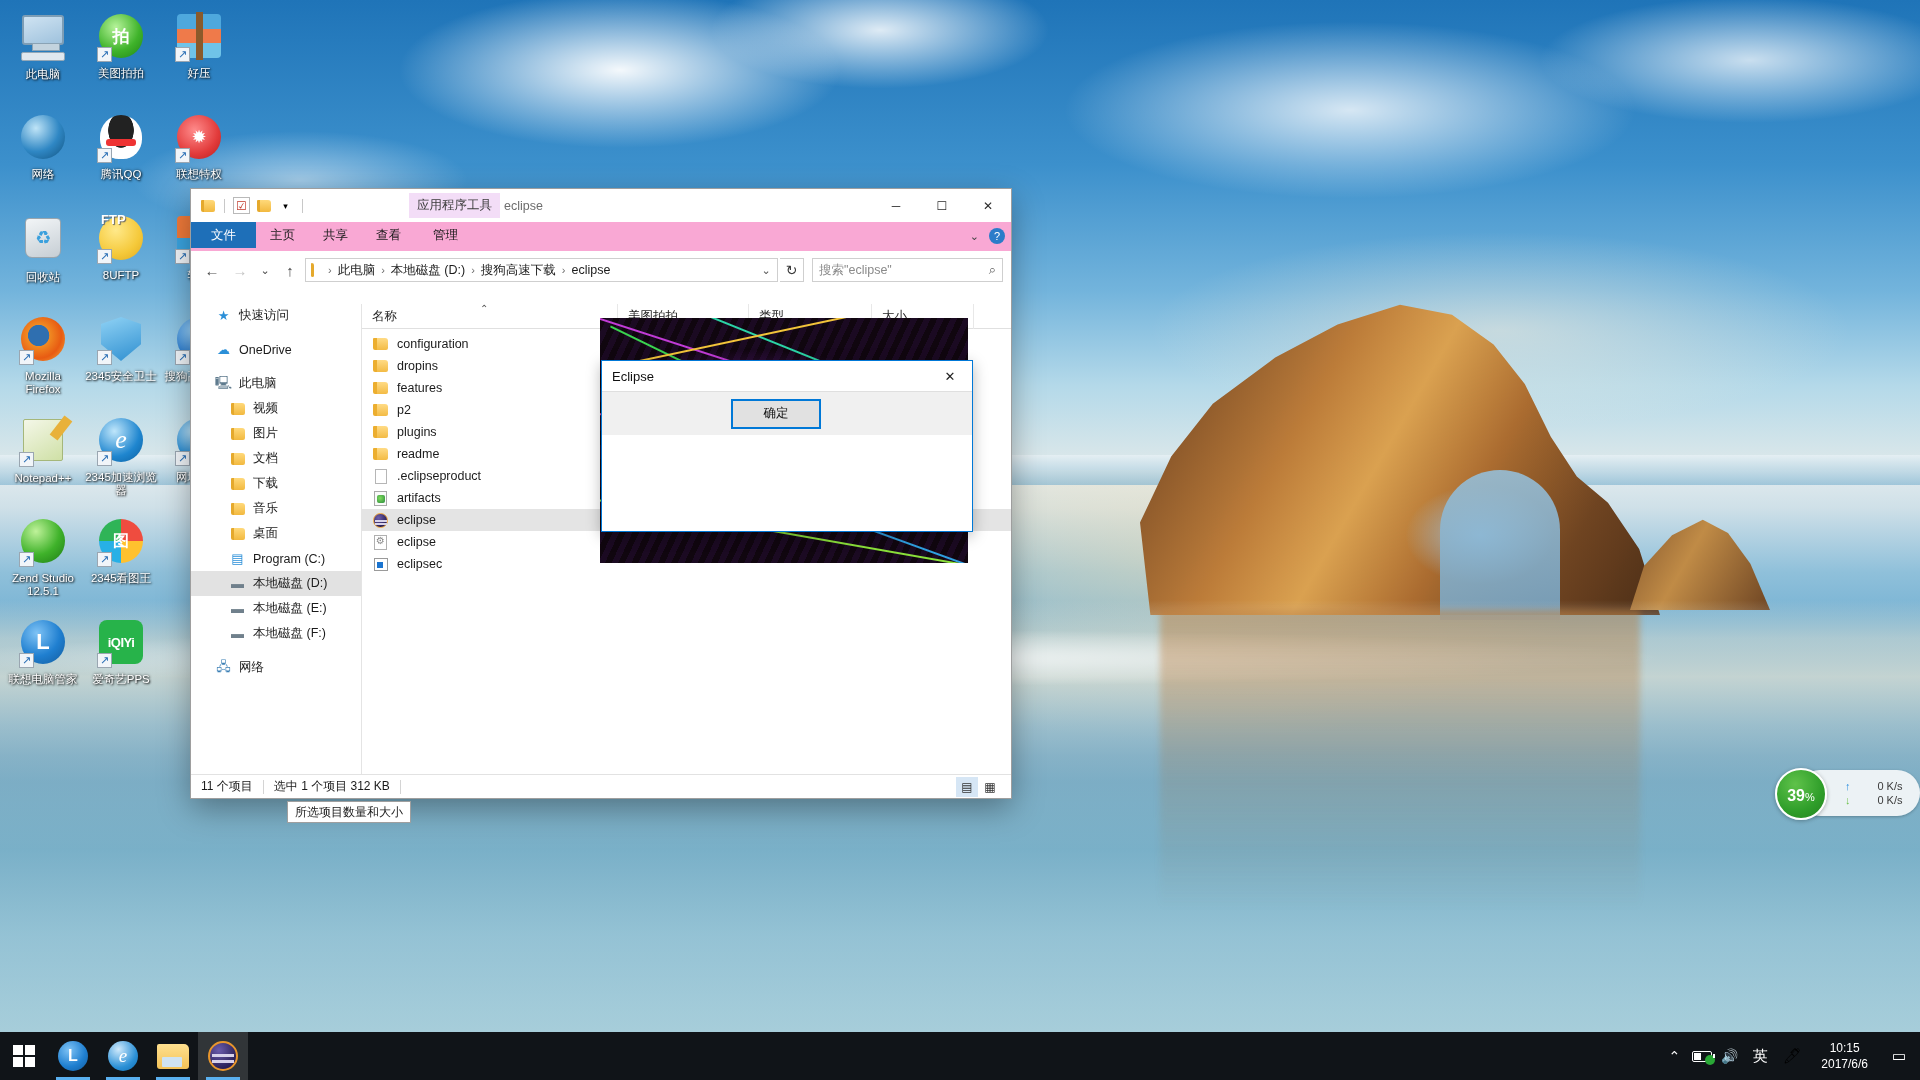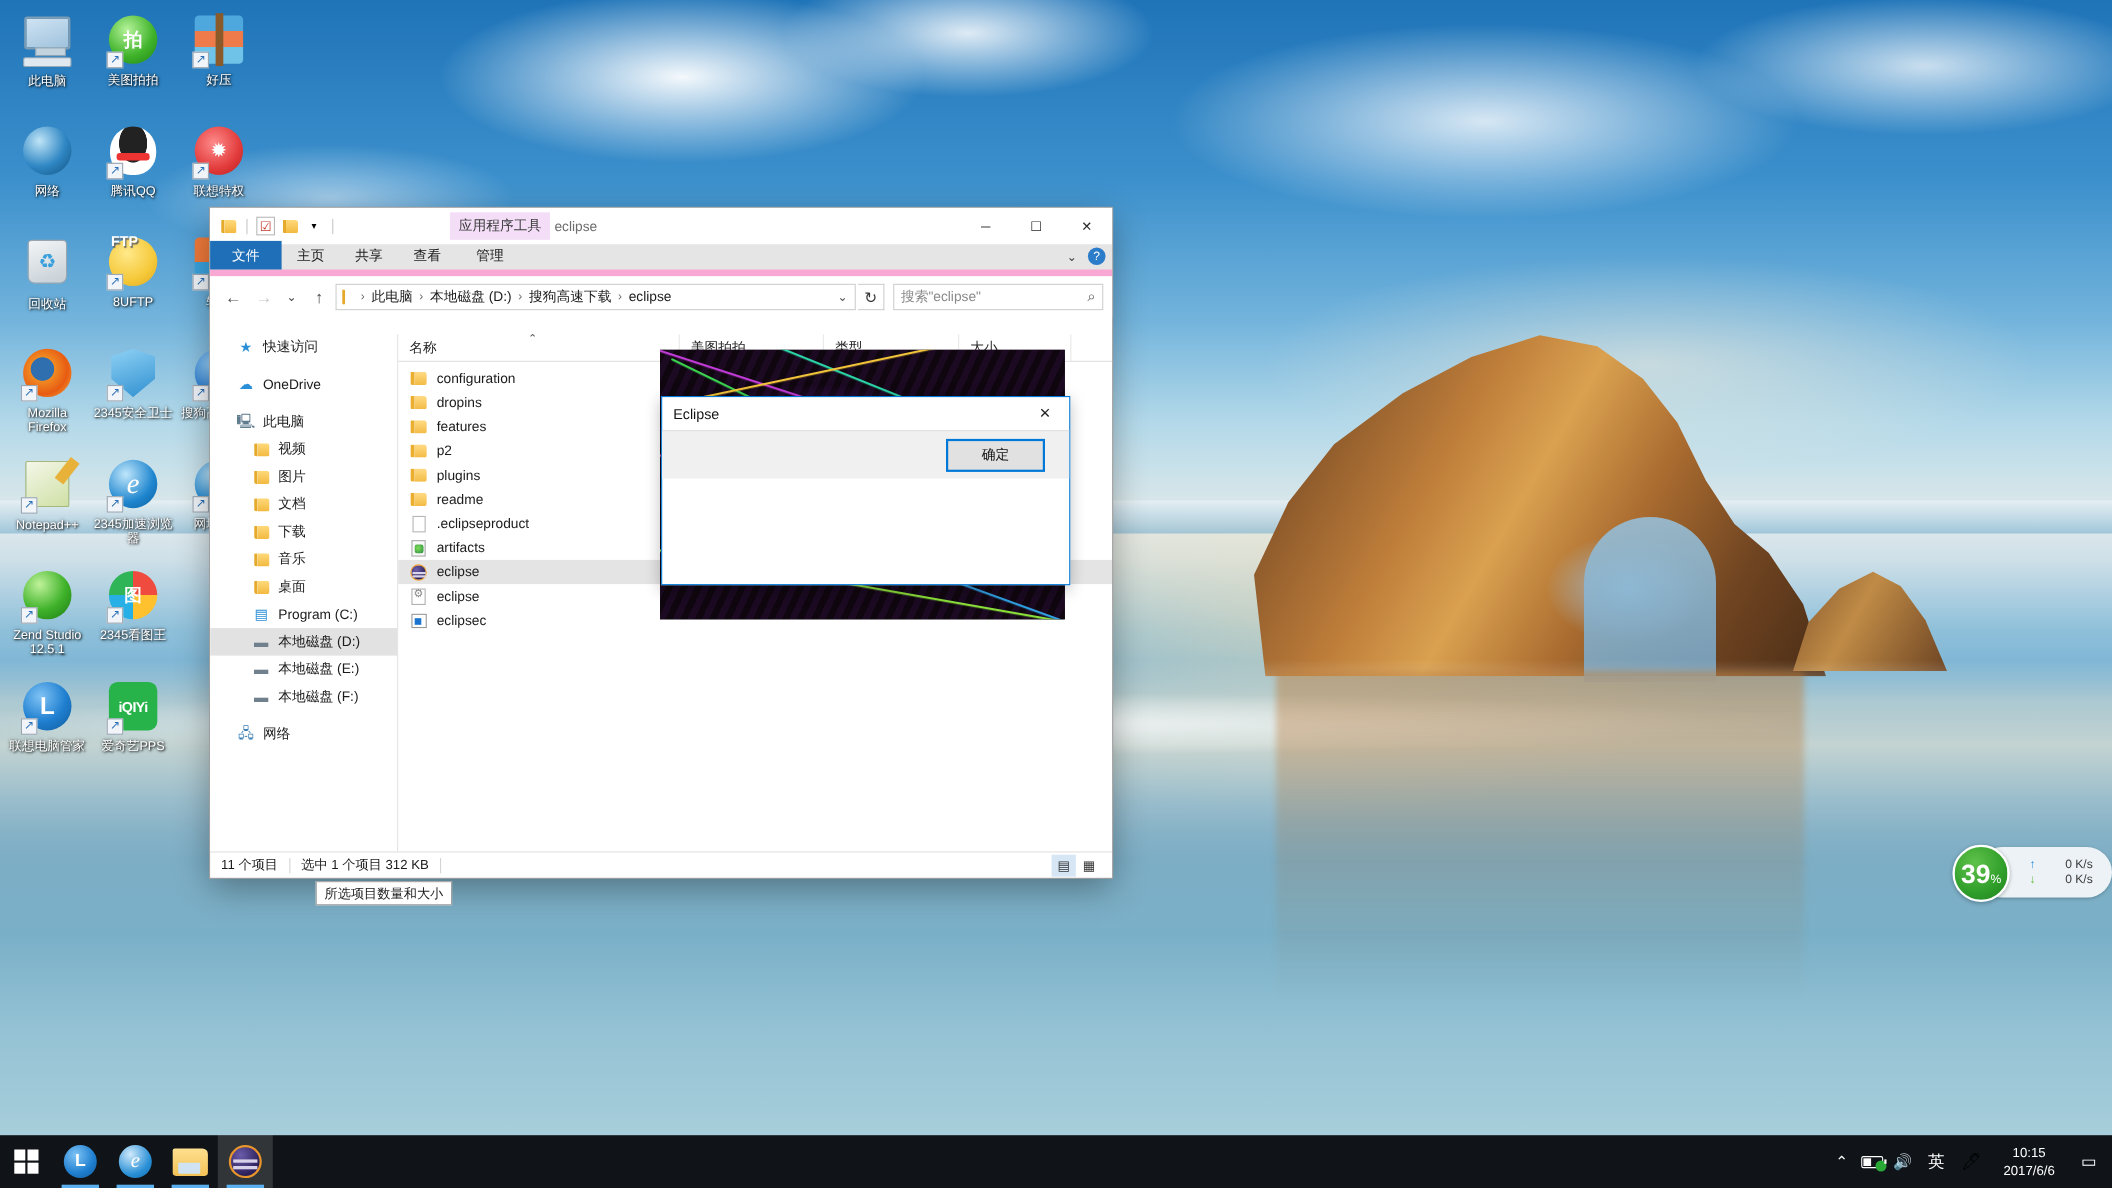--- a/index.html
+++ b/index.html
@@ -146,21 +146,21 @@
   .qat .sep { width: 1px; height: 14px; background: #c8c8c8; margin: 0 3px; }
   .title-ctx {
     position: absolute; left: 218px; top: 4px; height: 25px; padding: 0 8px;
     background: #f3ddf7; color: #3b3b3b; font-size: 12.5px;
     display: flex; align-items: center;
   }
   .win-title { position: absolute; left: 313px; top: 0; height: 33px; display: flex; align-items: center; color: #6d6d6d; font-size: 12.5px; }
   .win-buttons { position: absolute; right: 0; top: 0; display: flex; height: 33px; }
   .win-btn { width: 46px; height: 33px; display: flex; align-items: center; justify-content: center; font-size: 12px; color: #2b2b2b; }
 
-  .ribbonbar { height: 29px; background: #e5e5e5; display: flex; align-items: flex-end; border-bottom: 6px solid #f9a8d4; position: relative; }
+  .ribbonbar { height: 29px; background: #f9a8d4; display: flex; align-items: flex-end; border-bottom: 3px solid #f9a8d4; position: relative; }
   .tab { height: 26px; padding: 0 14px; display: flex; align-items: center; font-size: 12.5px; color: #1b1b1b; }
   .tab.file { background: #1e6fb8; color: #fff; padding: 0 20px; height: 26px; }
   .tab.ctx { color: #1b1b1b; margin-left: 4px; }
   .ribbon-right { position: absolute; right: 6px; bottom: 4px; display: flex; align-items: center; gap: 10px; }
   .ribbon-right .chev { color: #444; font-size: 11px; }
   .help-circle { width: 16px; height: 16px; border-radius: 50%; background: #2b7cc9; color: #fff; font-size: 11px; display: flex; align-items: center; justify-content: center; }
 
   .navbar { height: 38px; display: flex; align-items: center; gap: 2px; padding: 0 8px; background: #fff; }
   .nav-btn { width: 26px; height: 26px; display: flex; align-items: center; justify-content: center; font-size: 15px; color: #4a4a4a; }
   .nav-btn.disabled { color: #c4c4c4; }
@@ -237,42 +237,42 @@
   }
   .streak { position: absolute; height: 2px; border-radius: 2px; filter: blur(0.4px); }
   #dialog {
     position: absolute; left: 601px; top: 360px; width: 372px; height: 172px;
     background: #fff; border: 1px solid #0078d7; box-shadow: 0 4px 14px rgba(0,0,0,0.28);
     display: flex; flex-direction: column;
   }
   .dlg-title { height: 30px; display: flex; align-items: center; padding-left: 10px; font-size: 13px; color: #111; position: relative; }
   .dlg-close { position: absolute; right: 0; top: 0; width: 44px; height: 30px; display: flex; align-items: center; justify-content: center; font-size: 13px; color: #222; }
   .dlg-body { flex: 1; padding: 18px 18px 0 17px; font-size: 13px; color: #111; line-height: 18px; }
-  .dlg-foot { height: 44px; background: #f0f0f0; border-top: 1px solid #dfdfdf; display: flex; align-items: center; justify-content: flex-end; padding-right: 22px; }
+  .dlg-foot { height: 44px; background: #f0f0f0; border-top: 1px solid #dfdfdf; display: flex; align-items: center; justify-content: center; padding-right: 22px; }
   .dlg-ok { width: 90px; height: 30px; background: #e1e1e1; border: 2px solid #0078d7; font-size: 12.5px; color: #111; display: flex; align-items: center; justify-content: center; }
 
   
   #speed-widget { position: absolute; left: 1775px; top: 768px; width: 145px; height: 52px; }
   .sw-pill {
     position: absolute; left: 22px; top: 2px; width: 123px; height: 46px;
     background: rgba(245,247,248,0.92); border-radius: 23px; box-shadow: 0 1px 3px rgba(0,0,0,0.25);
     display: flex; flex-direction: column; justify-content: center; padding-left: 48px; gap: 2px;
   }
   .sw-row { display: flex; align-items: center; gap: 6px; font-size: 11px; color: #3b3b3b; }
   .sw-arrow { font-size: 11px; }
   .sw-up { color: #2a8fe0; }
   .sw-down { color: #6cc04a; }
   .sw-val { width: 46px; text-align: right; }
   .sw-circle {
     position: absolute; left: 0; top: 0; width: 52px; height: 52px; border-radius: 50%;
     background: radial-gradient(circle at 38% 30%, #5fc24a, #2f9e2a 60%, #23821f);
     border: 2px solid #fff; box-shadow: 0 1px 4px rgba(0,0,0,0.3);
     display: flex; align-items: baseline; justify-content: center; color: #fff;
   }
-  .sw-num { font-size: 24px; font-weight: bold; line-height: 52px; text-align: center; }
+  .sw-num { font-size: 16px; font-weight: bold; line-height: 52px; text-align: center; }
   .sw-pct { font-size: 11px; line-height: 52px; }
 
   
   #taskbar {
     position: absolute; left: 0; bottom: 0; width: 1920px; height: 48px;
     background: #101418; display: flex; align-items: center;
   }
   #start-btn { width: 48px; height: 48px; display: flex; align-items: center; justify-content: center; }
   .win-logo { width: 22px; height: 22px; display: grid; grid-template-columns: 1fr 1fr; grid-template-rows: 1fr 1fr; gap: 2.5px; }
   .win-logo i { background: #fff; display: block; }

